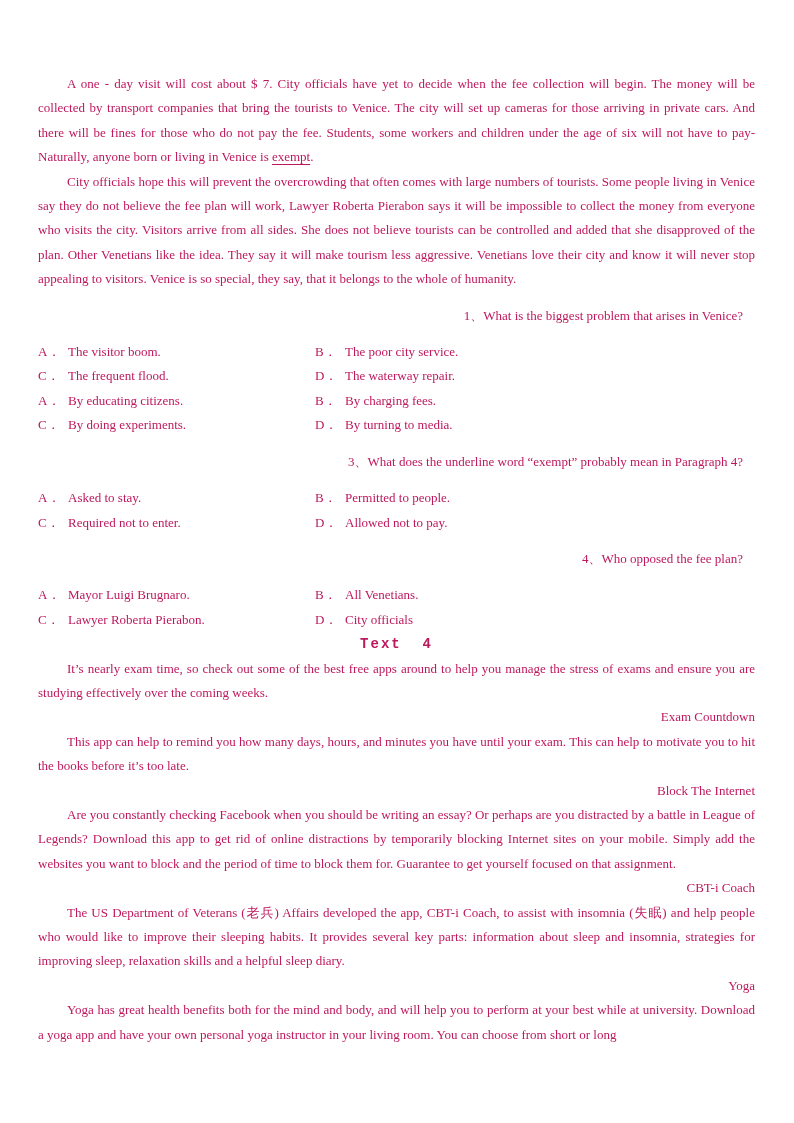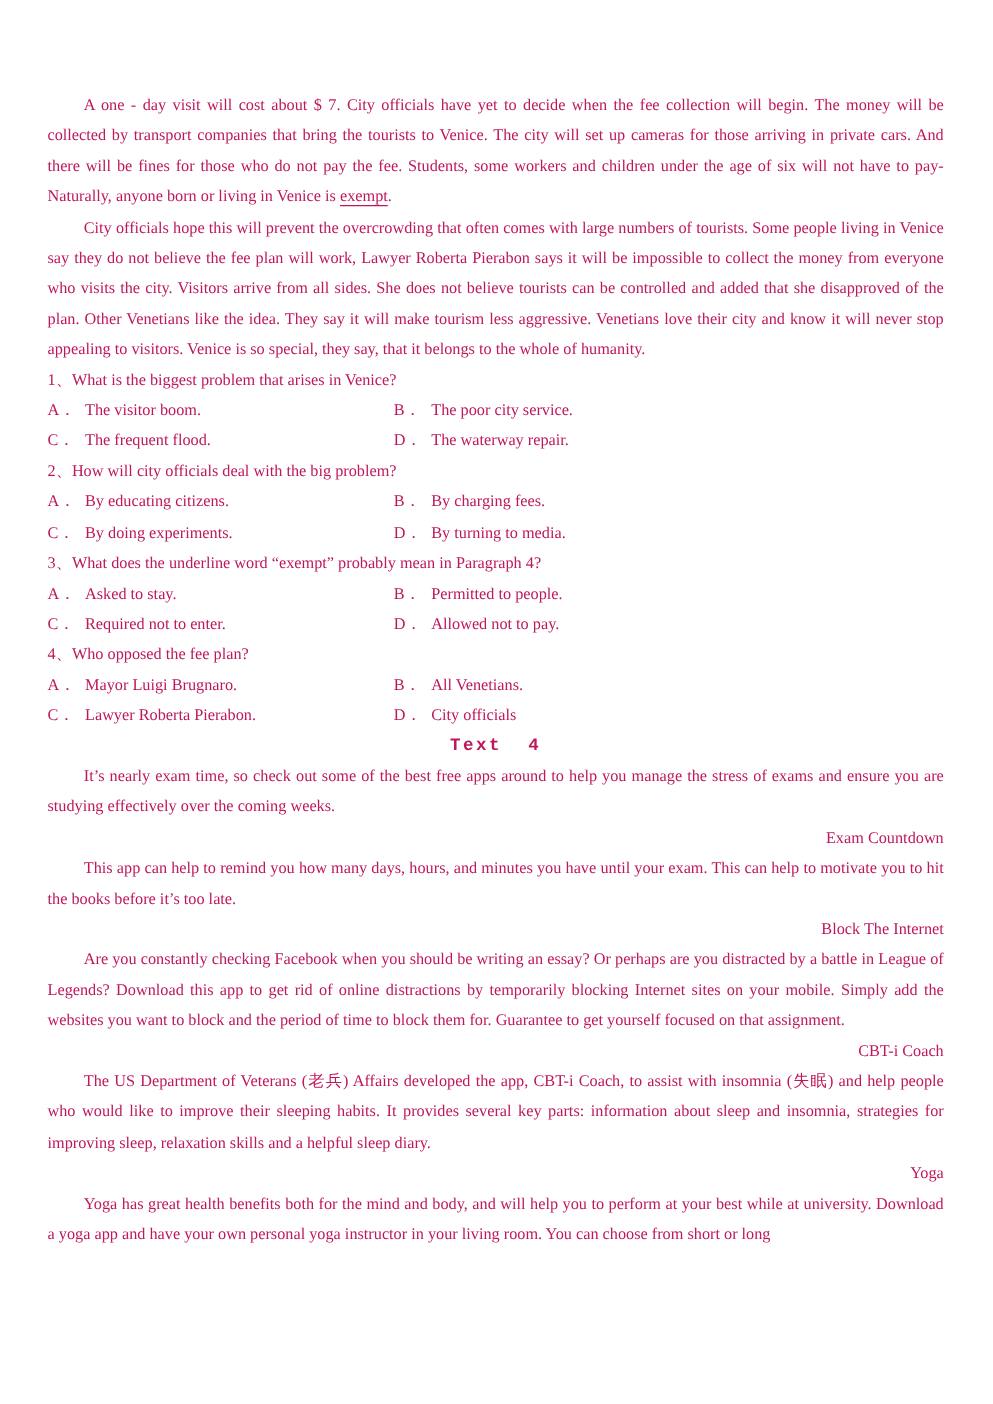--- a/index.html
+++ b/index.html
@@ -24,22 +24,22 @@
     margin: 0;
     text-align: justify;
     text-indent: 29px;
   }
   .sec-title {
     margin: 0;
     text-align: right;
     text-indent: 0;
   }
   .q-line {
-    margin: 0;
-    text-align: left;
+    margin: 12px;
+    text-align: right;
   }
   .opt-row {
     display: flex;
     margin: 0;
     font-family: Liberation Serif, serif;
   }
   .opt-row .opt-col-a {
     width: 277px;
     flex: none;
   }
@@ -76,21 +76,20 @@
   <div class="q-line">1、What is the biggest problem that arises in Venice?</div>
   <div class="opt-row">
     <div class="opt-col-a"><span class="opt-letter">A．</span><span>The visitor boom.</span></div>
     <div class="opt-col-b"><span class="opt-letter">B．</span><span>The poor city service.</span></div>
   </div>
   <div class="opt-row">
     <div class="opt-col-a"><span class="opt-letter">C．</span><span>The frequent flood.</span></div>
     <div class="opt-col-b"><span class="opt-letter">D．</span><span>The waterway repair.</span></div>
   </div>
 
-  <div class="q-line">2、How will city officials deal with the big problem?</div>
   <div class="opt-row">
     <div class="opt-col-a"><span class="opt-letter">A．</span><span>By educating citizens.</span></div>
     <div class="opt-col-b"><span class="opt-letter">B．</span><span>By charging fees.</span></div>
   </div>
   <div class="opt-row">
     <div class="opt-col-a"><span class="opt-letter">C．</span><span>By doing experiments.</span></div>
     <div class="opt-col-b"><span class="opt-letter">D．</span><span>By turning to media.</span></div>
   </div>
 
   <div class="q-line">3、What does the underline word “exempt” probably mean in Paragraph 4?</div>

